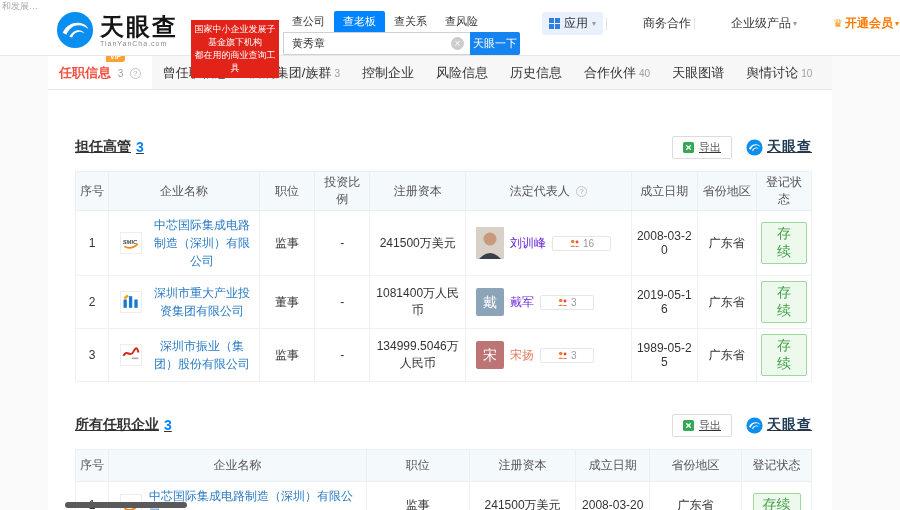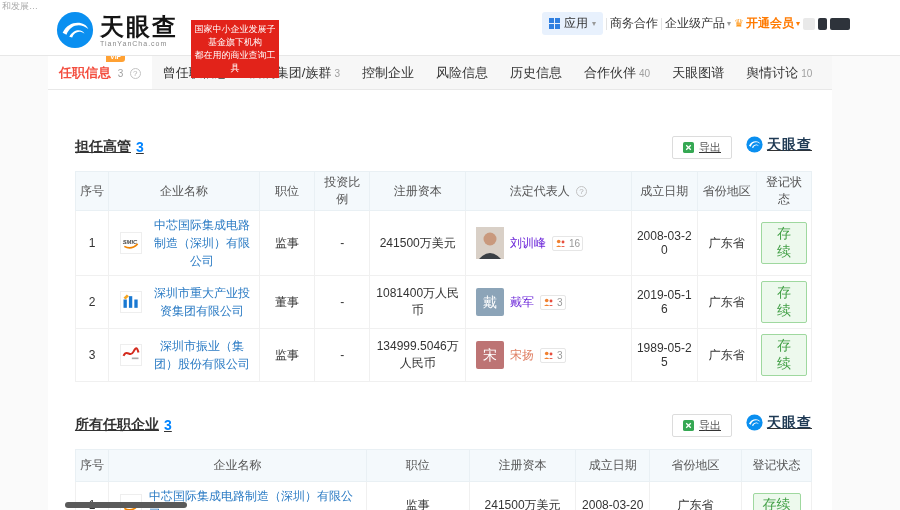--- a/index.html
+++ b/index.html
@@ -26,21 +26,21 @@
   .stab { padding:3px 9px; cursor:pointer; }
   .stab.active { background:#0084ff; color:#fff; border-radius:2px 2px 0 0; }
   .srow { display:flex; }
   .sinput-wrap { position:relative; }
   .sinput { width:187px; height:23px; border:1px solid #c9d2da; border-right:none; font-size:11px; padding:0 20px 0 8px; color:#333; outline:none; font-family:inherit; }
   .sclear { position:absolute; right:6px; top:5px; width:13px; height:13px; border-radius:50%; background:#ccc; color:#fff; font-size:10px; line-height:13px; text-align:center; cursor:pointer; }
   .sbtn { width:50px; height:23px; background:#1584f0; color:#fff; border:none; font-size:11px; border-radius:0 2px 2px 0; cursor:pointer; font-family:inherit; }
   .hmenu { position:absolute; left:542px; top:12px; display:flex; align-items:center; gap:3px; font-size:12px; color:#333; white-space:nowrap; }
   .apps { display:flex; align-items:center; gap:4px; background:#e8f1fd; padding:3px 7px; border-radius:3px; cursor:pointer; }
   .hsep { width:1px; height:12px; background:#e3e3e3; }
-  .hitem { cursor:pointer; display:flex; align-items:center; gap:2px; }
+  .hitem { cursor:pointer; display:flex; align-items:center; gap:2px;margin-left:33px; }
   .caret { font-size:8px; color:#999; }
   .vip-link { color:#ff7a00; font-weight:bold; }
   .vip-link .caret { color:#ff7a00; }
   .crown { font-size:11px; color:#ff9a1f; }
   .avatar-ph { width:12px; height:12px; background:#e9e9e9; border-radius:2px; display:inline-block; cursor:pointer; }
   .dark-block { display:inline-block; background:#2e333b; border-radius:2px; cursor:pointer; }
   .dark-block.b1 { width:9px; height:12px; }
   .dark-block.b2 { width:20px; height:12px; }
 
   
@@ -51,21 +51,21 @@
   .thelp { display:inline-block; width:11px; height:11px; border:1px solid #c3c3c3; border-radius:50%; color:#b0b0b0; font-size:8px; line-height:10px; text-align:center; margin-left:3px; vertical-align:1px; font-weight:normal; }
   .vip-tag { position:absolute; top:-4px; left:58px; background:#ffa133; color:#fff; font-size:7px; font-weight:bold; padding:1px 4px; border-radius:3px 3px 3px 0; line-height:1.2; }
 
   
   .content { position:absolute; top:90px; left:48px; right:68px; bottom:0; background:#fff; z-index:1; padding:0 20px 0 27px; }
   .sec1 { padding-top:44px; }
   .sec2 { padding-top:30px; }
   .sec-head { display:flex; align-items:center; height:26px;text-decoration:underline; }
   .sec-title { font-size:14px; font-weight:bold; color:#333; }
   .sec-count { font-size:14px; font-weight:bold; color:#0084ff; margin-left:5px; }
-  .sec-right { margin-left:auto; display:flex; align-items:flex-start; }
+  .sec-right { margin-left:auto; display:flex; align-items:center; }
   .export { display:flex; align-items:center; gap:5px; border:1px solid #dcdcdc; background:#fff; color:#555; font-size:11px; padding:3px 10px; border-radius:2px; cursor:pointer; font-family:inherit; }
   .wm { display:flex; align-items:center; gap:4px; margin-left:14px; }
   .wm-text { font-size:14px; font-weight:bold; color:#1f3a54; letter-spacing:1px; }
 
   table { width:100%; border-collapse:collapse; table-layout:fixed; font-size:12px; margin-top:11px; }
   th { background:#f4f9fc; border:1px solid #e9f0f4; font-weight:normal; color:#555; height:32px; padding:2px 4px; }
   td { border:1px solid #f0f0f0; text-align:center; padding:5px 4px; color:#333; vertical-align:middle; word-break:break-all; }
   .t1 td { height:38px; }
   .t2 td { height:33px; }
   .td-company { text-align:left; }
@@ -78,21 +78,21 @@
   .lavatar { flex:0 0 28px; }
   .lavatar.photo { width:28px; height:32px; }
   .lavatar.photo svg { width:28px; height:32px; display:block; }
   .lavatar.char { width:28px; height:28px; color:#fff; font-size:14px; line-height:28px; text-align:center; border-radius:2px; }
   .c-dai { background:#8ca4b8; }
   .c-song { background:#bd7474; }
   .llink { text-decoration:none; cursor:pointer; }
   .llink.o1 { color:#6d28d9; }
   .llink.o2 { color:#6d28d9; }
   .llink.o3 { color:#df7e62; }
-  .lbadge { display:inline-flex; align-items:center; gap:3px; border:1px solid #e6e6e6; border-radius:2px; padding:1px 2px; font-size:10px; color:#999; background:#fff; cursor:pointer; }
+  .lbadge { display:inline-flex; align-items:center; gap:3px; border:1px solid #e6e6e6; border-radius:2px; padding:1px 16px; font-size:10px; color:#999; background:#fff; cursor:pointer; }
   .status { display:inline-block; padding:2px 9px; font-size:14px; color:#43a047; background:#edf9ed; border:1px solid #9fd89f; border-radius:2px; }
 
   .hscroll { position:absolute; left:65px; bottom:2px; width:122px; height:6px; background:#5a5a5a; border-radius:3px; z-index:4; cursor:grab; }
 </style>
 </head>
 <body>
 
 <div class="gutter left"></div>
 <div class="gutter right"></div>
 <div class="frag">和发展…</div>
@@ -108,20 +108,35 @@
       <div class="logo-name">天眼查</div>
       <div class="logo-domain">TianYanCha.com</div>
     </div>
   </div>
 
   <div class="banner">
     <div>国家中小企业发展子基金旗下机构</div>
     <div>都在用的商业查询工具</div>
   </div>
 
+  <div class="searchbox">
+    <div class="stabs">
+      <span class="stab">查公司</span>
+      <span class="stab active">查老板</span>
+      <span class="stab">查关系</span>
+      <span class="stab">查风险</span>
+    </div>
+    <div class="srow">
+      <div class="sinput-wrap">
+        <input class="sinput" value="黄秀章" style="">
+        <span class="sclear">×</span>
+      </div>
+      <button class="sbtn">天眼一下</button>
+    </div>
+  </div>
 
   <div class="hmenu">
     <span class="apps">
       <svg width="11" height="11" viewBox="0 0 11 11">
         <rect x="0" y="0" width="5" height="5" fill="#2f7fe0"></rect>
           <rect x="6" y="0" width="5" height="5" fill="#2f7fe0"></rect>
         <rect x="0" y="6" width="5" height="5" fill="#2f7fe0"></rect>
           <rect x="6" y="6" width="5" height="5" fill="#2f7fe0"></rect>
       </svg>
       <span>应用</span>

